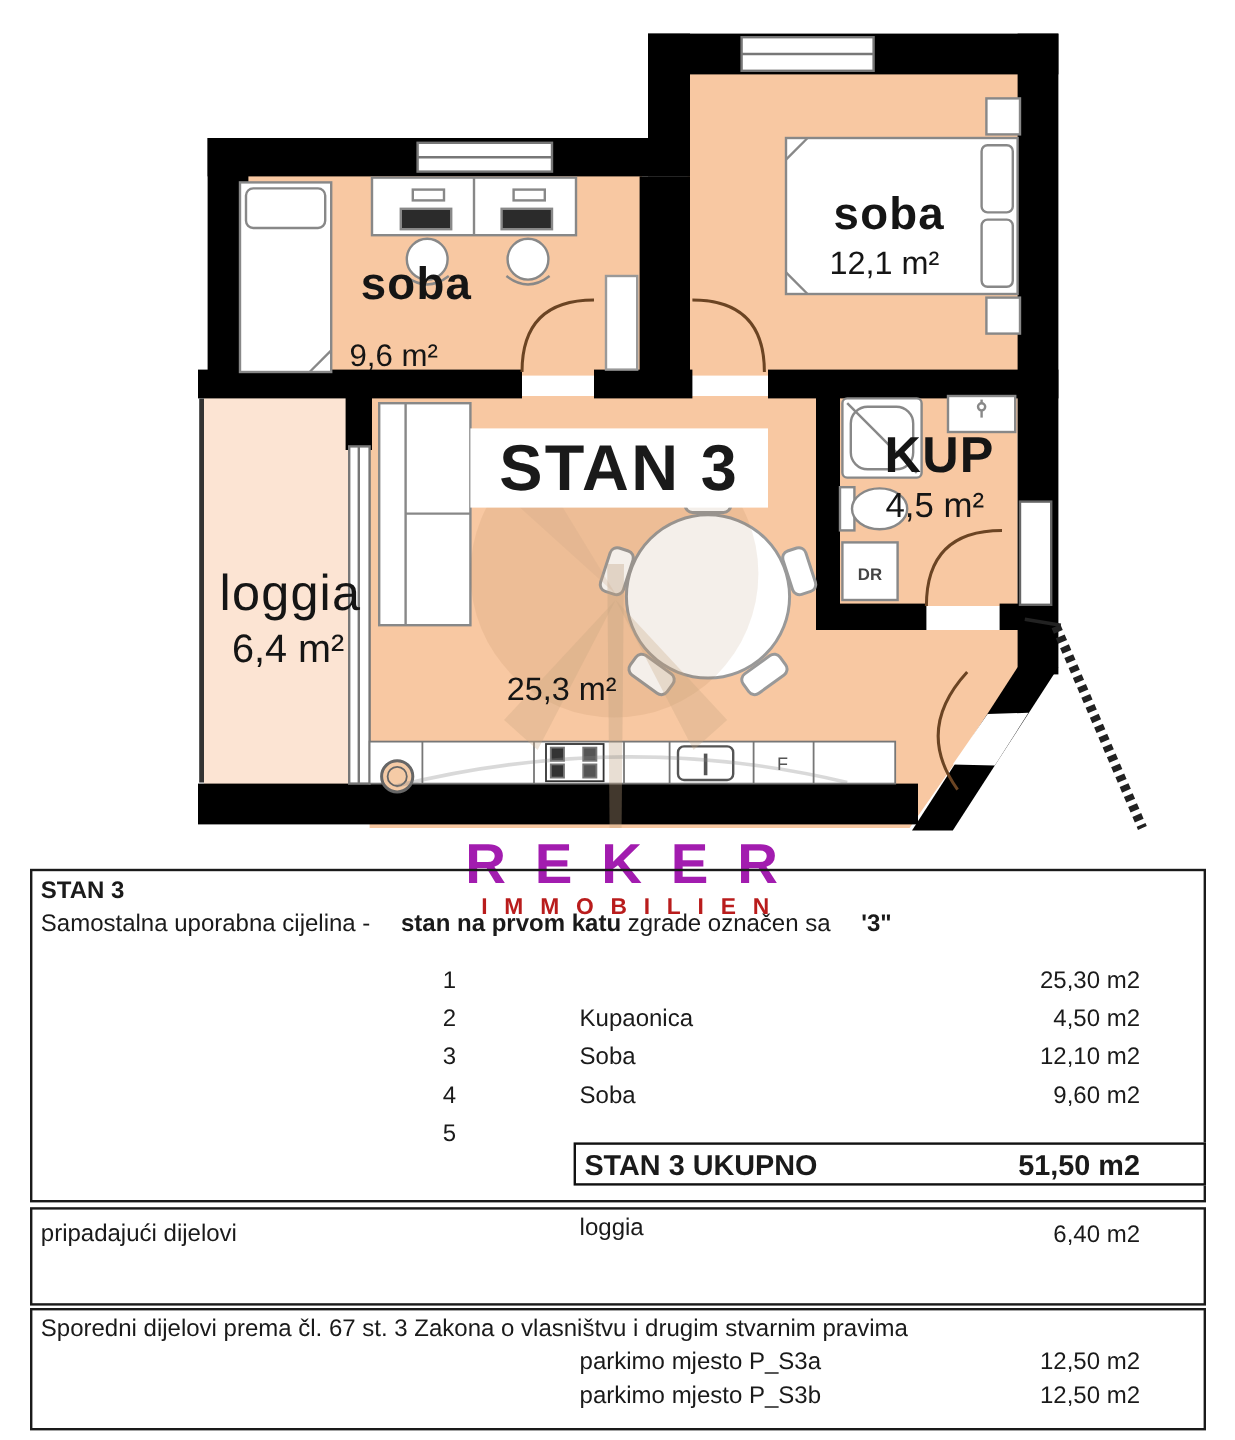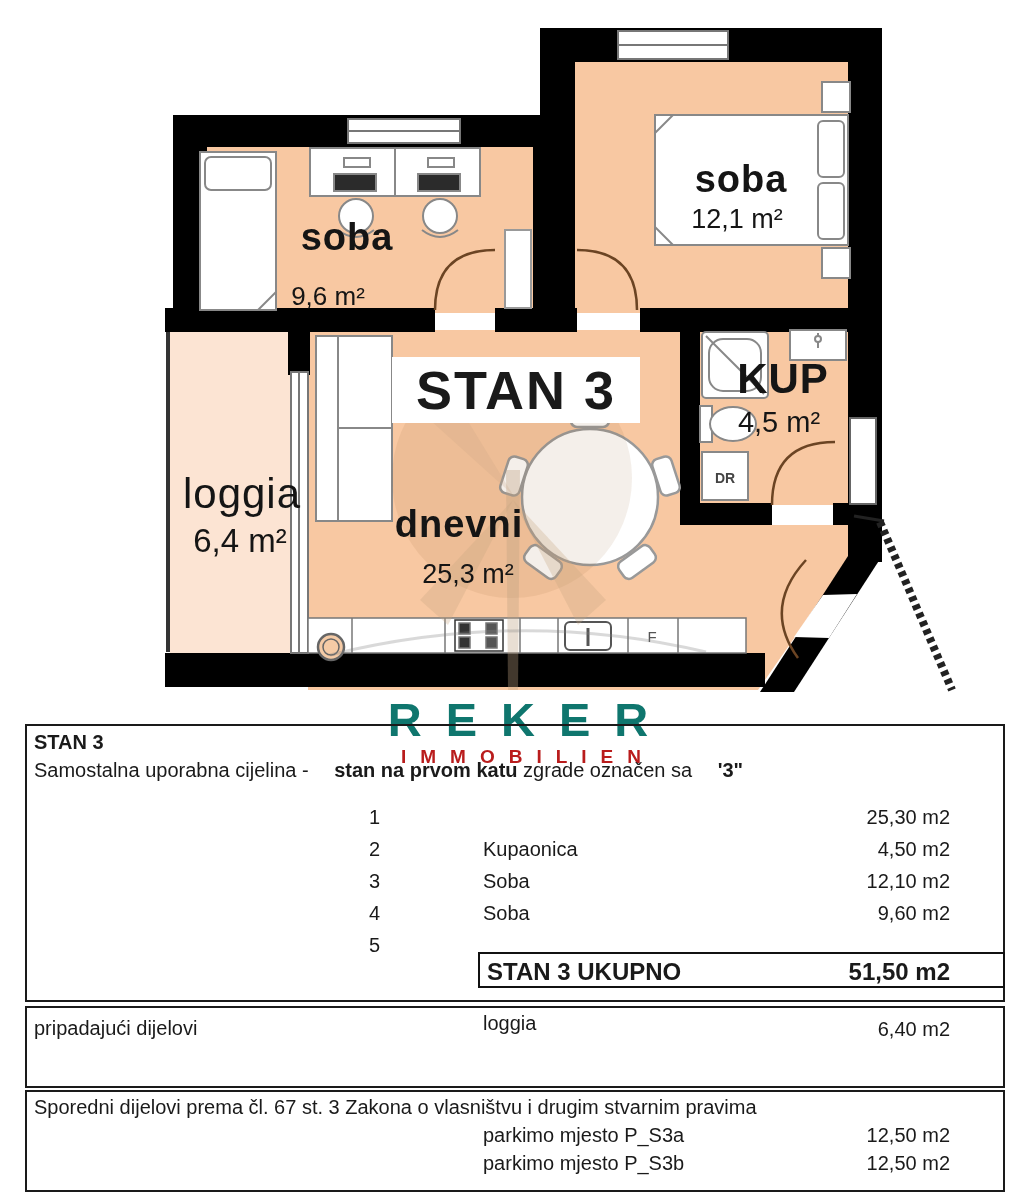--- a/index.html
+++ b/index.html
@@ -8,21 +8,21 @@
   
   #plan-svg{position:absolute;left:0;top:0;z-index:0;}
   .plan-label{position:absolute;z-index:2;white-space:nowrap;transform:translateX(-50%);color:#151515;}
   .rm-name{font-weight:bold;font-size:38px;letter-spacing:1px;}
   .rm-name.light{font-weight:normal;font-size:42px;}
   .rm-area{font-size:27px;}
   #stan3-box{position:absolute;left:392px;top:357px;width:248px;height:66px;background:#fff;
     z-index:2;display:flex;align-items:center;justify-content:center;
     font-size:54px;font-weight:bold;letter-spacing:2px;}
   
-  .wm{position:absolute;z-index:1;transform:translateX(-50%);color:#0f766e;font-weight:bold;white-space:nowrap;}
+  .wm{position:absolute;z-index:1;transform:translateX(-50%);color:#a21caf;font-weight:bold;white-space:nowrap;}
   #wm1{left:530px;top:692px;font-size:47px;letter-spacing:24px;}
   #wm2{left:528px;top:746px;font-size:19px;letter-spacing:14px;color:#b91c1c;text-align:right;}
   
   .tbox{position:absolute;left:25px;width:976px;border:2px solid #1a1a1a;background:transparent;z-index:2;font-size:20px;}
   #box-main{top:724px;height:274px;}
   #box-prip{top:1006px;height:78px;}
   #box-spor{top:1090px;height:98px;}
   .tb-title{position:absolute;left:7px;top:5px;font-weight:bold;}
   .tb-sub{position:absolute;left:7px;top:33px;}
   .b{font-weight:bold;margin-left:20px;}
@@ -183,21 +183,20 @@
   </svg>
 
   <div id="stan3-box">STAN 3</div>
 
   <div class="plan-label rm-name" style="left:741px;top:158px;">soba</div>
   <div class="plan-label rm-area" style="left:737px;top:204px;">12,1 m²</div>
 
   <div class="plan-label rm-name" style="left:347px;top:216px;">soba</div>
   <div class="plan-label rm-area" style="left:328px;top:261px;font-size:26px;margin-top:20px;">9,6 m²</div>
 
-  <div class="plan-label rm-name" style="left:459px;top:503px;">dnevni</div>
   <div class="plan-label rm-area" style="left:468px;top:559px;">25,3 m²</div>
 
   <div class="plan-label rm-name light" style="left:242px;top:470px;">loggia</div>
   <div class="plan-label rm-area" style="left:240px;top:522px;font-size:33px;">6,4 m²</div>
 
   <div class="plan-label rm-name" style="left:783px;top:355px;font-size:42px;">KUP</div>
   <div class="plan-label rm-area" style="left:779px;top:406px;font-size:29px;">4,5 m²</div>
 
   <div class="wm" id="wm1">REKER</div>
   <div class="wm" id="wm2">IMMOBILIEN</div>

